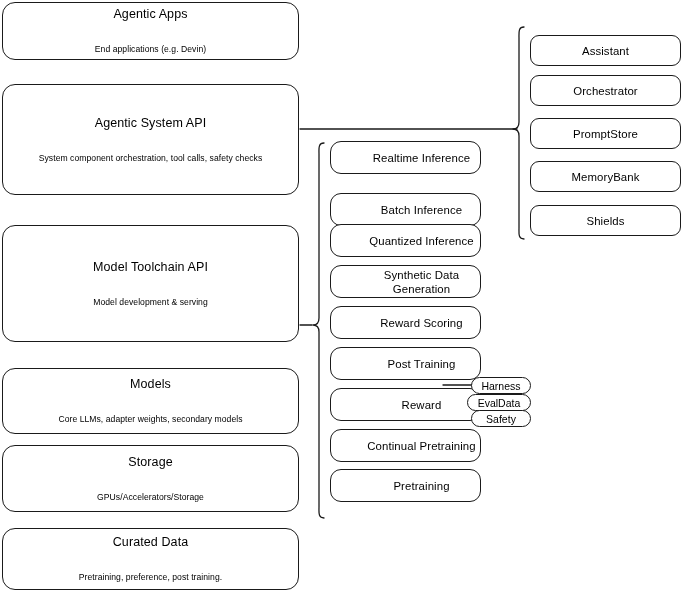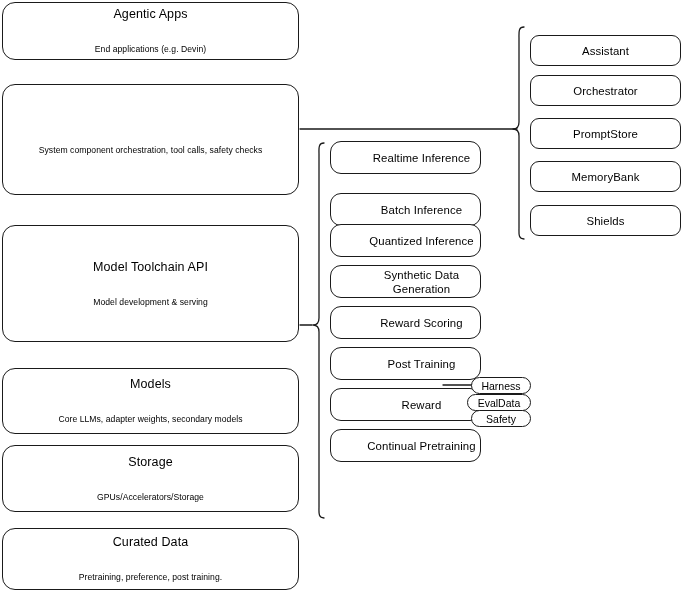--- a/index.html
+++ b/index.html
@@ -133,20 +133,21 @@
       <path d="M 443 418 L 474 418"></path>
     </g>
   </svg>
 
   <div class="box layer-box" style="top:2px;height:58px;">
     <div class="title">Agentic Apps</div>
     <div class="subtitle">End applications (e.g. Devin)</div>
   </div>
 
   <div class="box layer-box" style="top:84px;height:111px;">
+    <div class="title">Agentic System API</div>
     <div class="subtitle">System component orchestration, tool calls, safety checks</div>
   </div>
 
   <div class="box layer-box" style="top:225px;height:117px;">
     <div class="title">Model Toolchain API</div>
     <div class="subtitle">Model development &amp; serving</div>
   </div>
 
   <div class="box layer-box" style="top:368px;height:66px;">
     <div class="title">Models</div>
@@ -180,20 +181,23 @@
   </div>
   <div class="box cap-box" style="top:347px;">
     <div class="title">Post Training</div>
   </div>
   <div class="box cap-box" style="top:388px;">
     <div class="title">Reward</div>
   </div>
   <div class="box cap-box" style="top:429px;">
     <div class="title">Continual Pretraining</div>
   </div>
+  <div class="box cap-box" style="top:469px;">
+    <div class="title">Pretraining</div>
+  </div>
 
   <div class="badge" style="left:471px;top:377px;width:60px;">
     <span>Harness</span>
   </div>
   <div class="badge" style="left:467px;top:394px;width:64px;">
     <span>EvalData</span>
   </div>
   <div class="badge" style="left:471px;top:410px;width:60px;">
     <span>Safety</span>
   </div>

